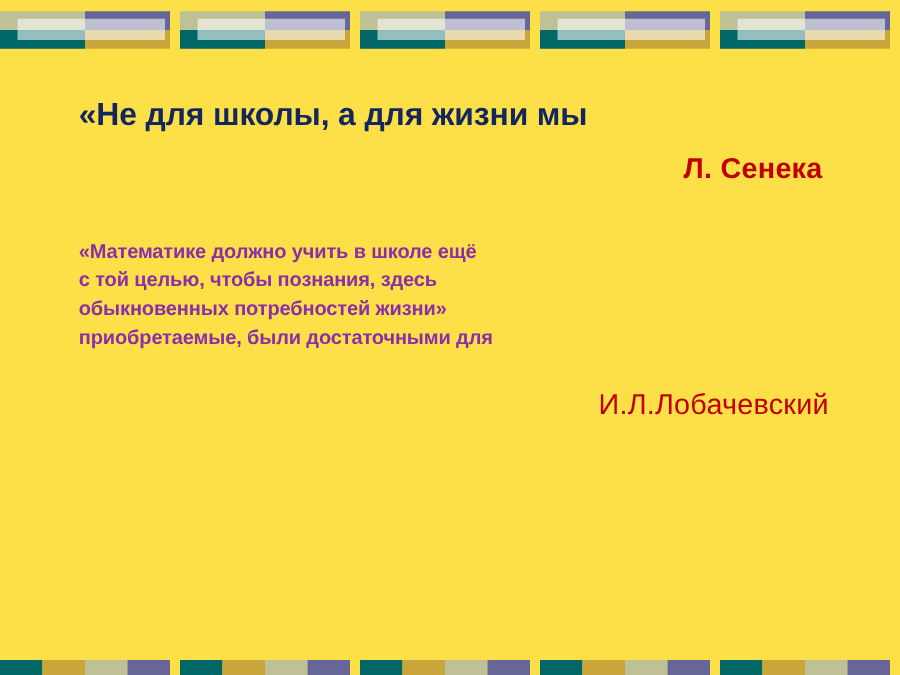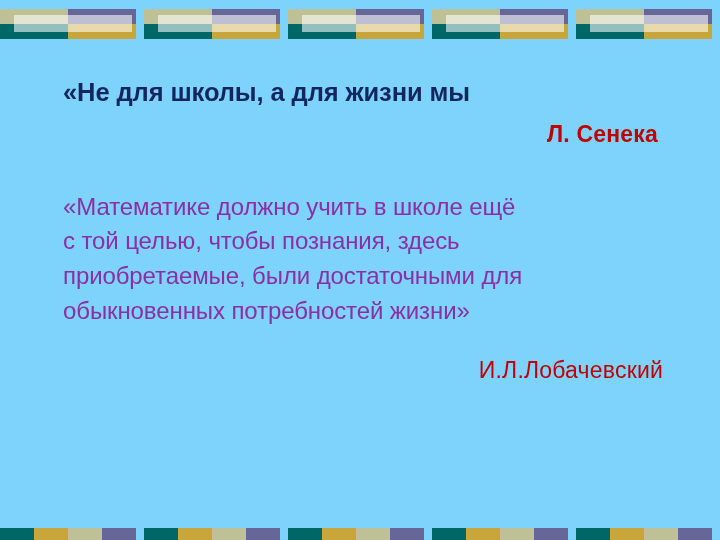--- a/index.html
+++ b/index.html
@@ -12,21 +12,21 @@
     background: #fcfcd8;
     font-family: "Liberation Sans", sans-serif;
     overflow: hidden;
     position: relative;
   }
 
   .slide {
     position: relative;
     width: 720px;
     height: 540px;
-    background: #7dd3fc;
+    background: #fde047;
   }
 
   
   .top-band {
     position: absolute;
     left: 0;
     top: 9px;
     width: 720px;
     height: 30px;
     display: flex;
@@ -96,22 +96,22 @@
     font-size: 23px;
     font-weight: bold;
     text-align: right;
     width: 595px;
     margin-top: 11px;
     letter-spacing: 0.2px;
   }
 
   .quote-2 {
     color: #8b2ea8;
-    font-size: 24px;
-    font-weight: normal;
+    font-size: 16px;
+    font-weight: bold;
     line-height: 1.45;
     margin-top: 42px;
     width: 600px;
     letter-spacing: -0.1px;
   }
   .attrib-2 {
     color: #c00000;
     font-size: 23px;
     font-weight: normal;
     text-align: right;
@@ -168,22 +168,22 @@
 
     <div class="quote-1">
       <span class="ln">«Не для школы, а для жизни мы</span>
     </div>
 
     <div class="attrib-1">Л. Сенека</div>
 
     <div class="quote-2">
       <span class="ln">«Математике должно учить в школе ещё</span>
       <span class="ln">с той целью, чтобы познания, здесь</span>
+      <span class="ln">обыкновенных потребностей жизни»</span>
       <span class="ln">приобретаемые, были достаточными для</span>
-      <span class="ln">обыкновенных потребностей жизни»</span>
     </div>
 
     <div class="attrib-2">И.Л.Лобачевский</div>
 
   </div>
 
   <div class="bottom-band">
     <div class="bb-unit">
       <div class="bb-seg" style="background:#006666"></div>
       <div class="bb-seg" style="background:#c9a63c"></div>

